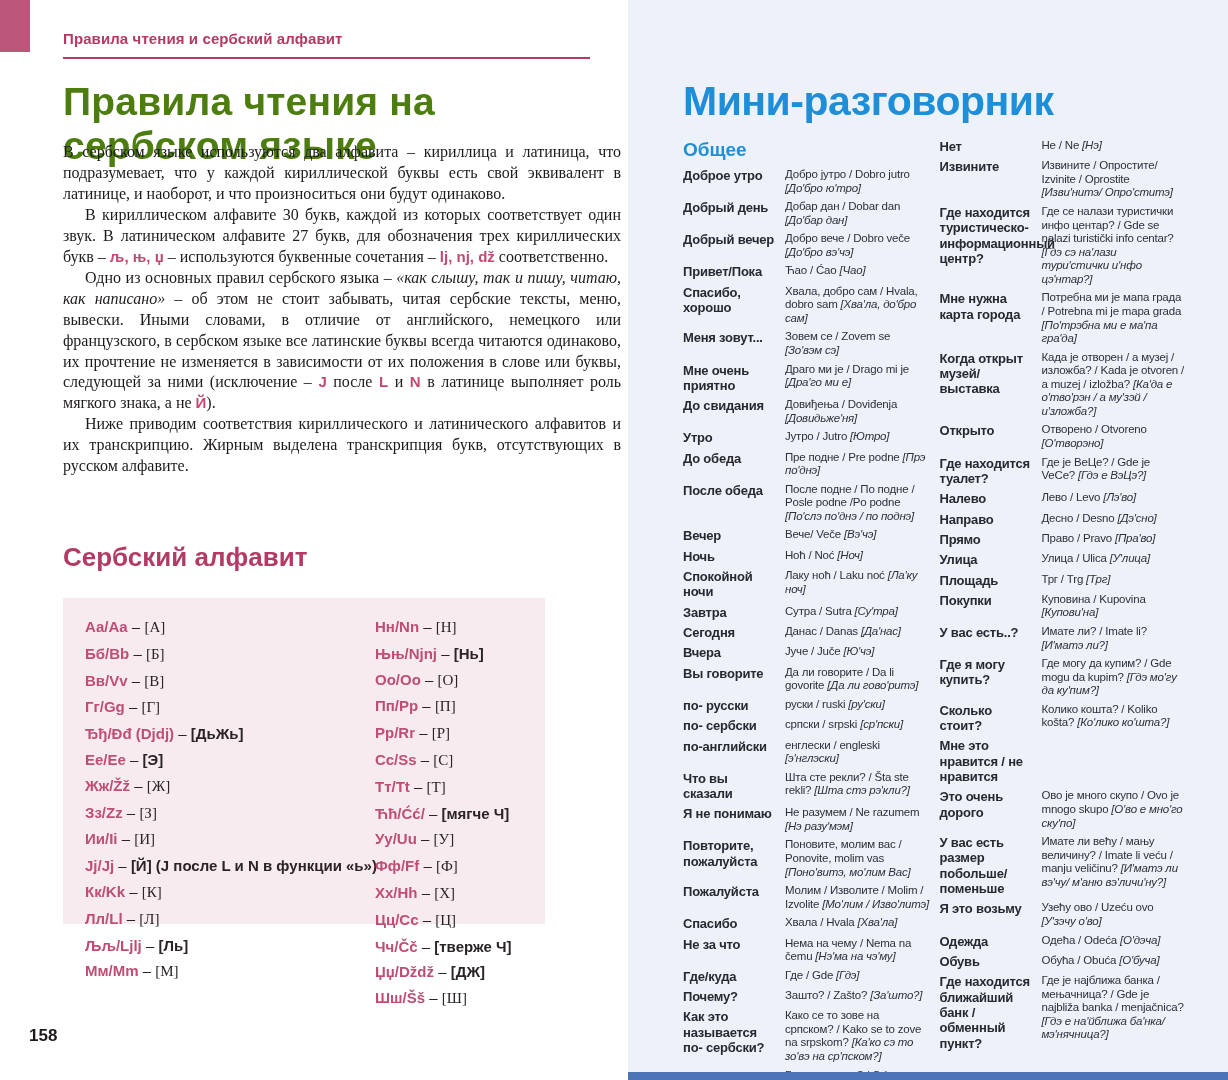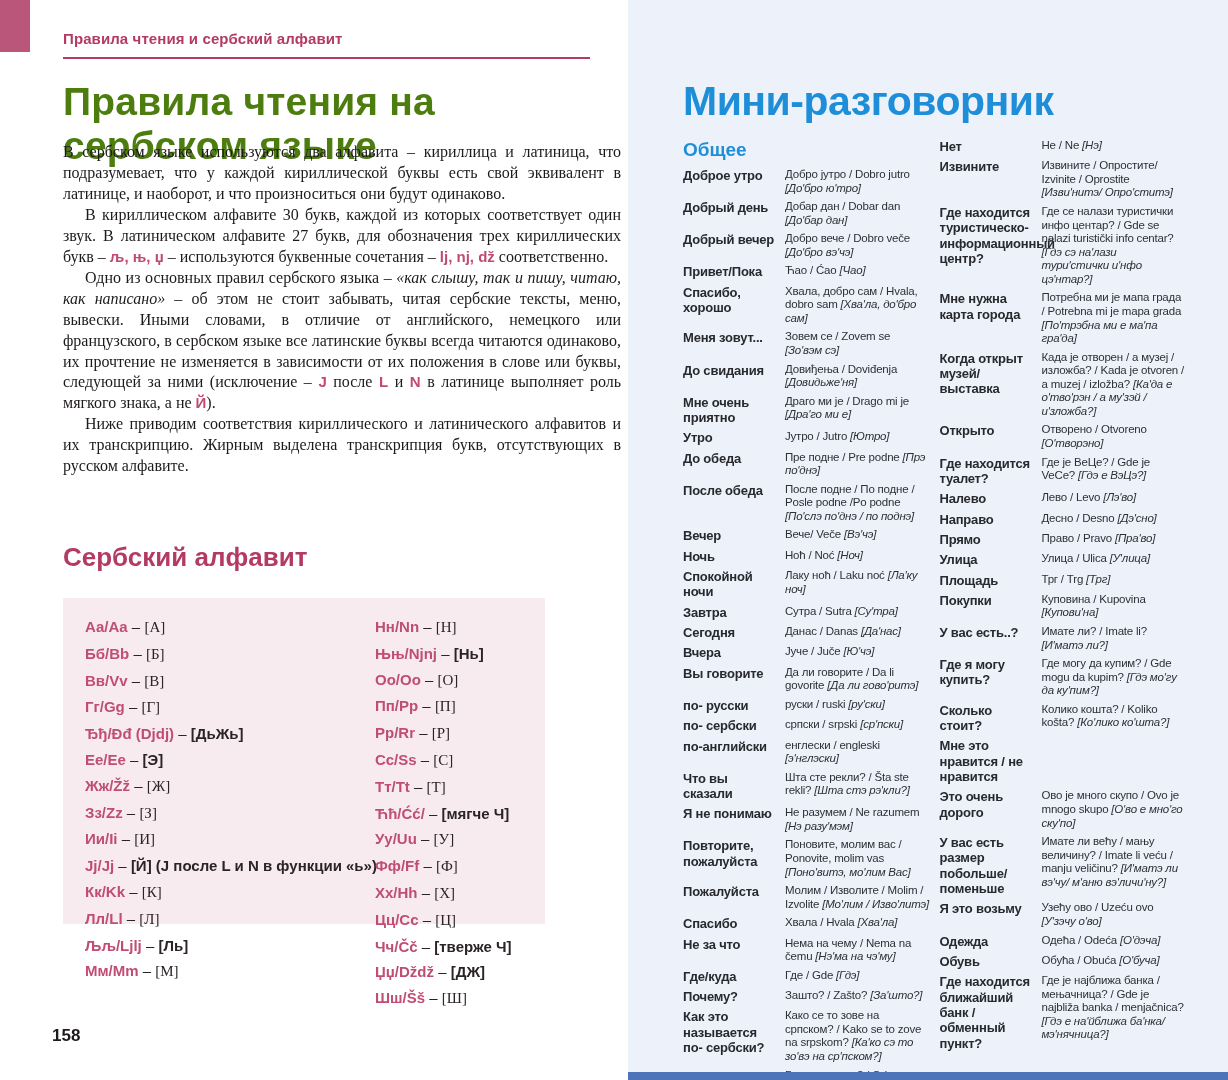--- a/index.html
+++ b/index.html
@@ -37,21 +37,21 @@
     background:#f8ebf0; padding:16px 0 0 22px; display:flex;
   }
   .alpha-col { display:flex; flex-direction:column; }
   .alpha-col.c1 { width:290px; }
   .alpha-col.c2 { flex:1; }
   .alpha-row { line-height:25.8px; white-space:nowrap; font-size:15px; }
   .alpha-letters { color:#bf4d75; font-weight:700; }
   .alpha-dash { color:#2a2425; }
   .alpha-tr { font-family:"Liberation Serif", serif; color:#2a2425; }
   .alpha-tr.bold { font-family:"Liberation Sans", sans-serif; font-weight:700; }
-  .page-number { position:absolute; left:29px; top:1026px; font-weight:700; font-size:17px; color:#1e1a1b;margin-left:23px; }
+  .page-number { position:absolute; left:29px; top:1026px; font-weight:700; font-size:17px; color:#1e1a1b; }
   
   .page-right { position:relative; width:600px; height:1080px; background:#edf1f9; padding:78px 42px 0 55px; }
   .mini-title { color:#1e8ed8; font-weight:700; font-size:41px; letter-spacing:-.5px; }
   .cols { display:flex; gap:10px; margin-top:14px; }
   .ph-col { width:247px; }
   .section-head { color:#1e8ed8; font-weight:700; font-size:19px; margin-bottom:7px; }
   .ph-row { display:flex; margin-bottom:5px; }
   .ph-ru {
     width:102px; flex:0 0 102px; padding-right:7px;
     font-weight:700; font-size:13px; line-height:1.18; color:#27292e; letter-spacing:-.2px;
@@ -139,26 +139,26 @@
             </div>
             <div class="ph-row">
               <div class="ph-ru">Спасибо, хорошо</div>
               <div class="ph-tr"><span>Хвала, добро сам / Hvala, dobro sam </span><span class="ph-ph">[Хва'ла, до'бро сам]</span></div>
             </div>
             <div class="ph-row">
               <div class="ph-ru">Меня зовут...</div>
               <div class="ph-tr"><span>Зовем се / Zovem se </span><span class="ph-ph">[Зо'вэм сэ]</span></div>
             </div>
             <div class="ph-row">
+              <div class="ph-ru">Мне очень приятно</div>
+              <div class="ph-tr"><span>Драго ми je / Drago mi je </span><span class="ph-ph">[Дра'го ми е]</span></div>
+            </div>
+            <div class="ph-row">
               <div class="ph-ru">До свидания</div>
               <div class="ph-tr"><span>Довиђења / Doviđenja </span><span class="ph-ph">[Довидьже'ня]</span></div>
-            </div>
-            <div class="ph-row">
-              <div class="ph-ru">Мне очень приятно</div>
-              <div class="ph-tr"><span>Драго ми je / Drago mi je </span><span class="ph-ph">[Дра'го ми е]</span></div>
             </div>
             <div class="ph-row">
               <div class="ph-ru">Утро</div>
               <div class="ph-tr"><span>Jутро / Jutro </span><span class="ph-ph">[Ютро]</span></div>
             </div>
             <div class="ph-row">
               <div class="ph-ru">До обеда</div>
               <div class="ph-tr"><span>Пре подне / Pre podne </span><span class="ph-ph">[Прэ по'днэ]</span></div>
             </div>
             <div class="ph-row">

